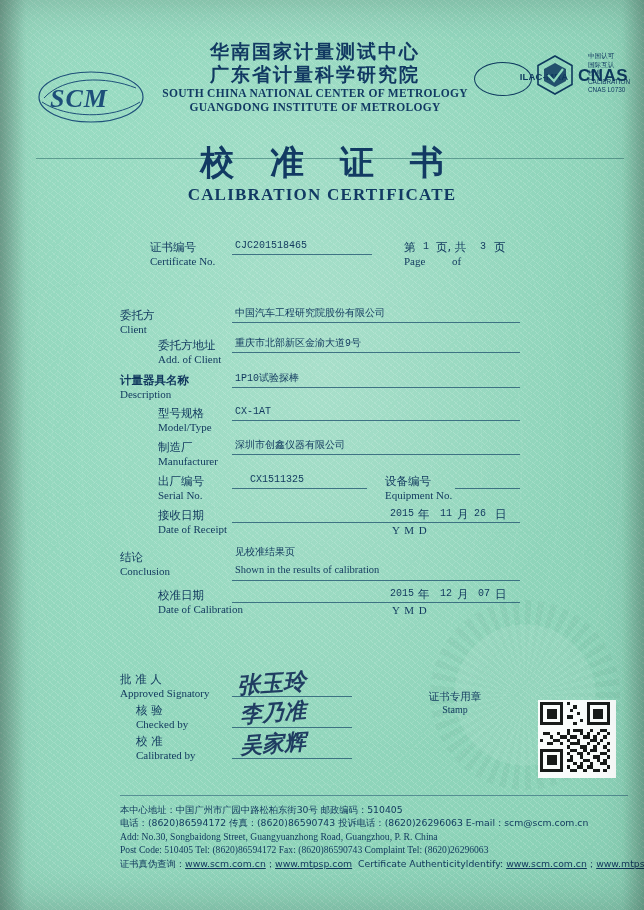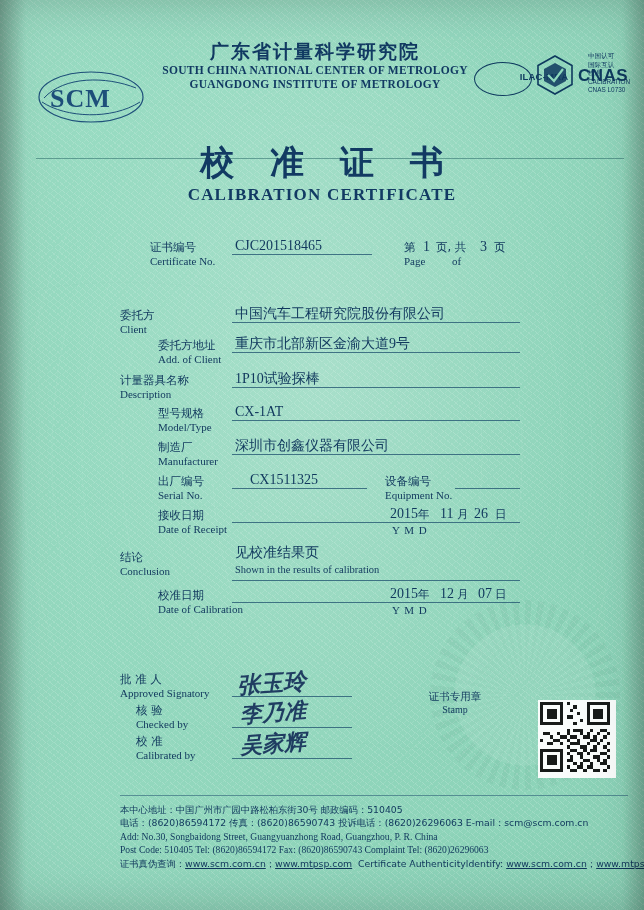--- a/index.html
+++ b/index.html
@@ -65,20 +65,21 @@
     left: 36px;
     top: 38px;
     width: 110px;
     height: 58px;
   }
   .scm-logo .scm-text {
     position: absolute;
     left: 14px;
     top: 16px;
     font-family: "Liberation Serif", serif;
+    font-style: italic;
     font-size: 26px;
     letter-spacing: 1px;
     color: #1e4f7a;
     font-weight: bold;
   }
   .org-block {
     position: absolute;
     left: 150px;
     top: 10px;
     width: 330px;
@@ -215,22 +216,22 @@
   .lbl-en {
     position: absolute;
     font-family: "Liberation Serif", serif;
     font-size: 11px;
     line-height: 13px;
     color: #10375d;
     white-space: nowrap;
   }
   .val {
     position: absolute;
-    font-family: Liberation Serif, serif;
-    font-size: 14px;
+    font-family: Liberation Mono, monospace;
+    font-size: 10px;
     line-height: 14px;
     color: #10375d;
     white-space: nowrap;
   }
   .val-en {
     position: absolute;
     font-family: "Liberation Serif", serif;
     font-size: 10.5px;
     color: #10375d;
     white-space: nowrap;
@@ -349,20 +350,21 @@
     <div class="scm-logo">
       <svg width="110" height="58" viewBox="0 0 110 58">
         <ellipse cx="55" cy="29" rx="52" ry="25" fill="none" stroke="#1e4f7a" stroke-width="1.2"></ellipse>
         <path d="M8,30 C28,8 70,8 100,20" fill="none" stroke="#1e4f7a" stroke-width="1"></path>
         <path d="M6,34 C30,50 76,52 104,34" fill="none" stroke="#1e4f7a" stroke-width="1"></path>
       </svg>
       <div class="scm-text">SCM</div>
     </div>
 
     <div class="org-block">
+      <div class="org-cn1">华南国家计量测试中心</div>
       <div class="org-cn2">广东省计量科学研究院</div>
       <div class="org-en1">SOUTH CHINA NATIONAL CENTER OF METROLOGY</div>
       <div class="org-en2">GUANGDONG INSTITUTE OF METROLOGY</div>
     </div>
 
     <div class="ilac">
       <div class="ilac-ell"></div>
       <div class="ilac-txt">ILAC-MRA</div>
     </div>
 
@@ -409,21 +411,21 @@
     <div class="lbl" style="left:120px; top:80px;">委托方</div>
     <div class="lbl-en" style="left:120px; top:95px;">Client</div>
     <div class="val" style="left:235px; top:79px;">中国汽车工程研究院股份有限公司</div>
     <div class="ruleline" style="left:232px; top:94px; width:288px;"></div>
 
     <div class="lbl" style="left:158px; top:110px;">委托方地址</div>
     <div class="lbl-en" style="left:158px; top:125px;">Add. of Client</div>
     <div class="val" style="left:235px; top:109px;">重庆市北部新区金渝大道9号</div>
     <div class="ruleline" style="left:232px; top:124px; width:288px;"></div>
 
-    <div class="lbl" style="left:120px; top:145px;">计量器具名称</div>
+    <div class="lbl" style="left:120px; top:145px;font-weight:bold;">计量器具名称</div>
     <div class="lbl-en" style="left:120px; top:160px;">Description</div>
     <div class="val" style="left:235px; top:144px;">1P10试验探棒</div>
     <div class="ruleline" style="left:232px; top:159px; width:288px;"></div>
 
     <div class="lbl" style="left:158px; top:178px;">型号规格</div>
     <div class="lbl-en" style="left:158px; top:193px;">Model/Type</div>
     <div class="val" style="left:235px; top:177px;">CX-1AT</div>
     <div class="ruleline" style="left:232px; top:192px; width:288px;"></div>
 
     <div class="lbl" style="left:158px; top:212px;">制造厂</div>

